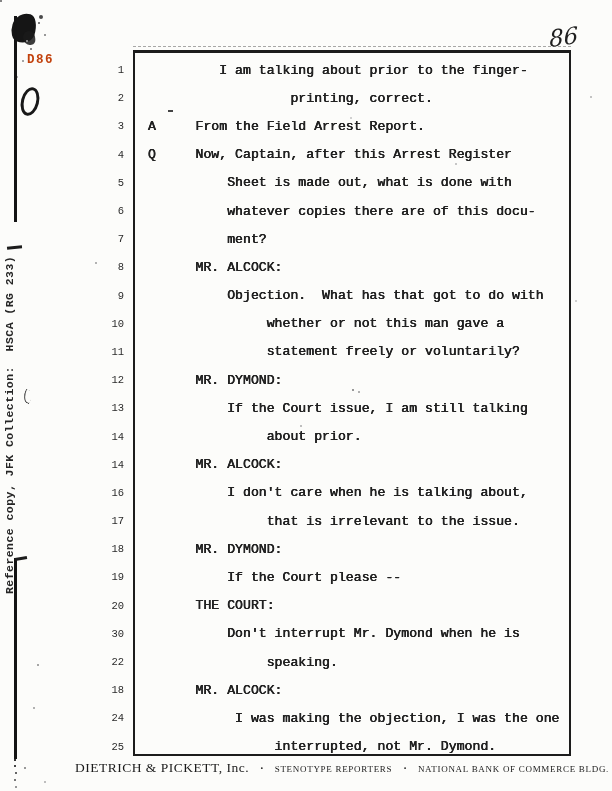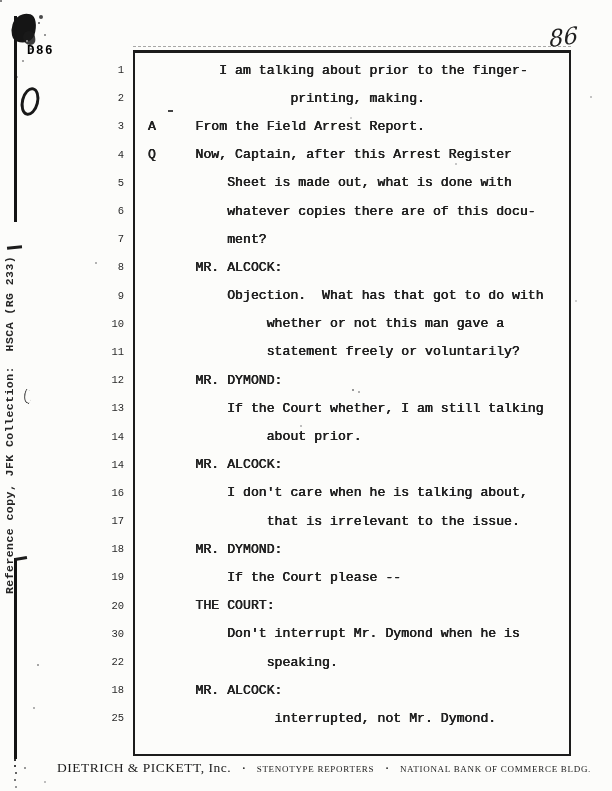--- a/index.html
+++ b/index.html
@@ -36,22 +36,22 @@
   }
   .margin-dash{position:absolute;background:#1c1c1c;height:2.5px;}
   .margin-dash.upper{left:7px;top:246px;width:15px;transform:rotate(-5deg);}
   .margin-dash.lower{left:15px;top:557px;width:12px;transform:rotate(-10deg);}
   .margin-squiggle{
     position:absolute;left:23px;top:390px;width:8px;height:12px;
     border-left:1.6px solid #3a3a3a;border-bottom:1.6px solid #3a3a3a;
     border-bottom-left-radius:80% 100%;transform:rotate(24deg);
   }
   .stamp-d86{
-    position:absolute;left:27px;top:44px;
-    font:bold 12.5px "Liberation Mono", monospace;letter-spacing:1.5px;color:#000000;
+    position:absolute;left:27px;top:53px;
+    font:bold 12.5px "Liberation Mono", monospace;letter-spacing:1.5px;color:#c2410c;
   }
   .oval-mark{
     position:absolute;left:21px;top:87px;width:12px;height:23px;
     border:3px solid #181818;border-radius:50%;transform:rotate(14deg);
   }
   .vertical-text{
     position:absolute;left:3px;top:594px;width:346px;
     transform:rotate(-90deg);transform-origin:0 0;
     font:bold 11.5px "Liberation Mono", monospace;letter-spacing:0.45px;
     color:#262626;white-space:pre;
@@ -77,21 +77,21 @@
     position:absolute;right:calc(100% + 11px);width:26px;text-align:right;
     font:10.5px "Liberation Mono", monospace;color:#2a2a2a;
   }
   .row .txt{
     padding-left:13px;white-space:pre;
     font:13.2px "Liberation Mono", monospace;color:#222;
     text-shadow:0.25px 0 #222, -0.25px 0 #222;
   }
   
   .footer{
-    position:absolute;left:54px;top:760px;width:540px;
+    position:absolute;left:72px;top:760px;width:540px;
     display:flex;justify-content:center;align-items:baseline;gap:11px;
     color:#1b1b1b;white-space:nowrap;
   }
   .footer .firm{font:13.5px "Liberation Serif", serif;letter-spacing:0.5px;}
   .footer .dot{font:bold 11px "Liberation Serif", serif;}
   .footer .small{font:9px "Liberation Serif", serif;letter-spacing:0.7px;text-align:right;}
   
   .speckles{
     position:absolute;left:0;top:0;width:2px;height:2px;border-radius:50%;background:#8a8a8a;
     box-shadow:352px 389px 0 #777, 358px 391px 0 #999, 300px 425px 0 #aaa,
@@ -124,21 +124,21 @@
   <div class="box">
     <div class="rows">
 
         <div class="row">
           <span class="num">1</span>
           <span class="txt">         I am talking about prior to the finger-</span>
         </div>
 
         <div class="row">
           <span class="num">2</span>
-          <span class="txt">                  printing, making.</span>
+          <span class="txt">                  printing, correct.</span>
         </div>
 
         <div class="row">
           <span class="num">3</span>
           <span class="txt">A     From the Field Arrest Report.</span>
         </div>
 
         <div class="row">
           <span class="num">4</span>
           <span class="txt">Q     Now, Captain, after this Arrest Register</span>
@@ -179,21 +179,21 @@
           <span class="txt">               statement freely or voluntarily?</span>
         </div>
 
         <div class="row">
           <span class="num">12</span>
           <span class="txt">      MR. DYMOND:</span>
         </div>
 
         <div class="row">
           <span class="num">13</span>
-          <span class="txt">          If the Court whether, I am still talking</span>
+          <span class="txt">          If the Court issue, I am still talking</span>
         </div>
 
         <div class="row">
           <span class="num">14</span>
           <span class="txt">               about prior.</span>
         </div>
 
         <div class="row">
           <span class="num">14</span>
           <span class="txt">      MR. ALCOCK:</span>
@@ -232,20 +232,24 @@
         <div class="row">
           <span class="num">22</span>
           <span class="txt">               speaking.</span>
         </div>
 
         <div class="row">
           <span class="num">18</span>
           <span class="txt">      MR. ALCOCK:</span>
         </div>
 
+        <div class="row">
+          <span class="num">24</span>
+          <span class="txt">           I was making the objection, I was the one</span>
+        </div>
 
         <div class="row">
           <span class="num">25</span>
           <span class="txt">                interrupted, not Mr. Dymond.</span>
         </div>
       </div>
   </div>
   <div class="a-tick"></div>
 
   <div class="footer">

